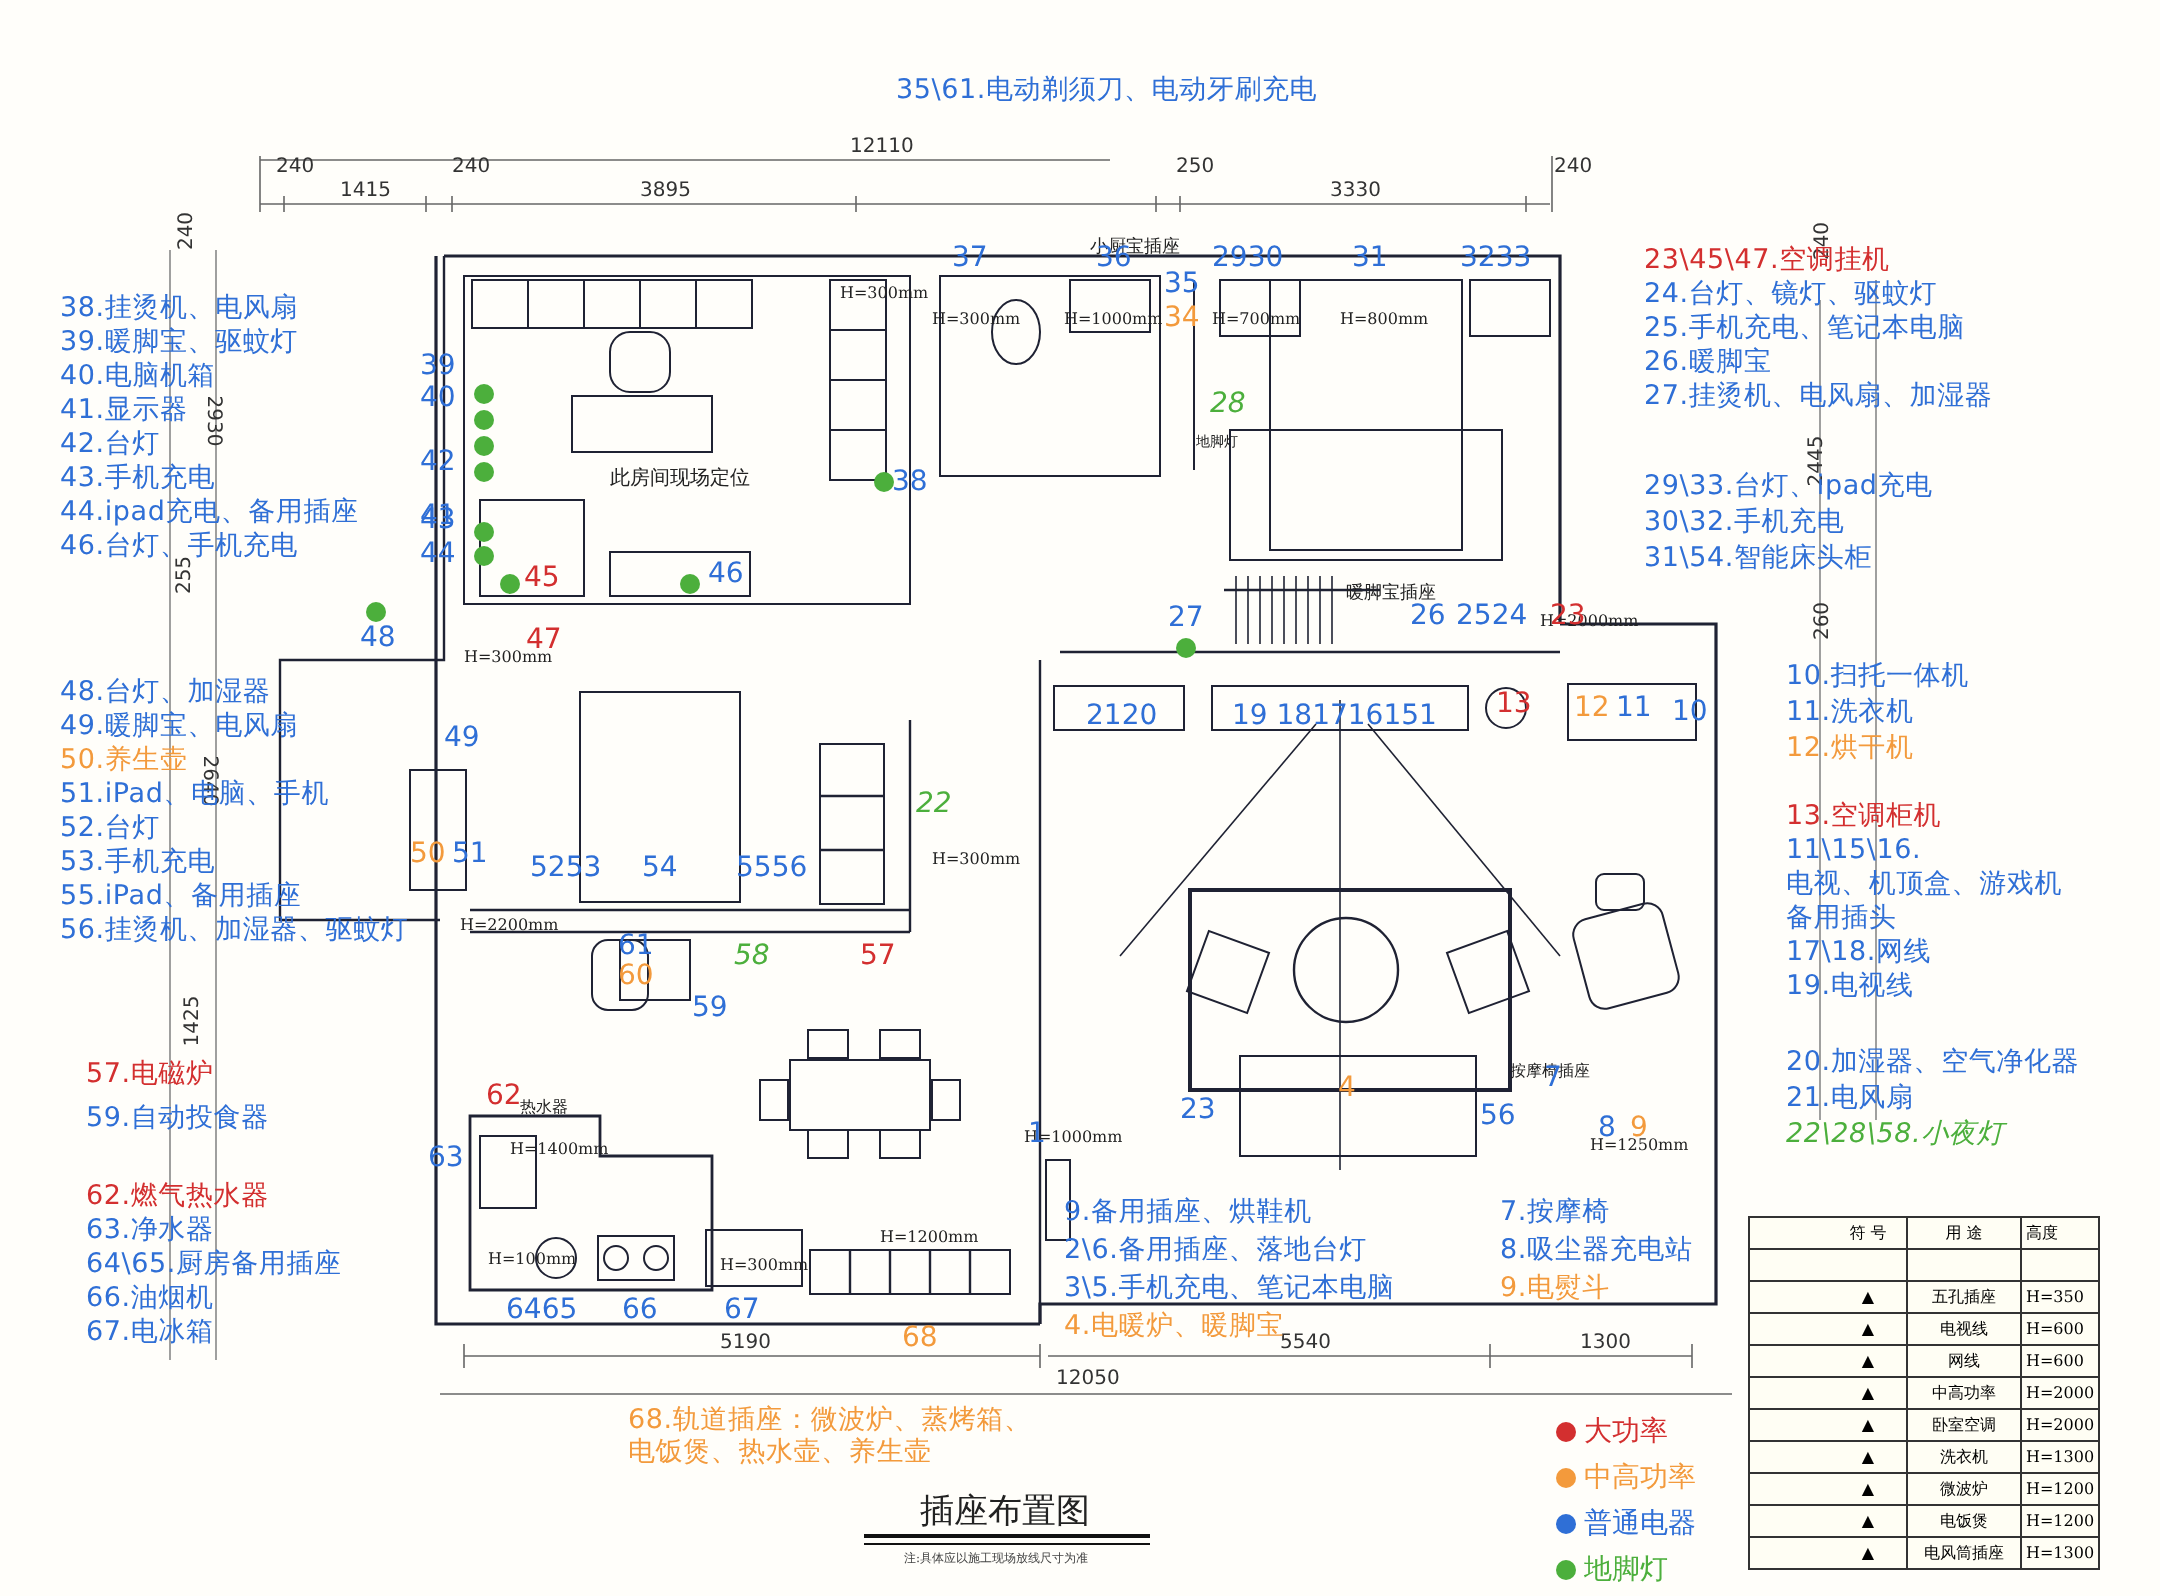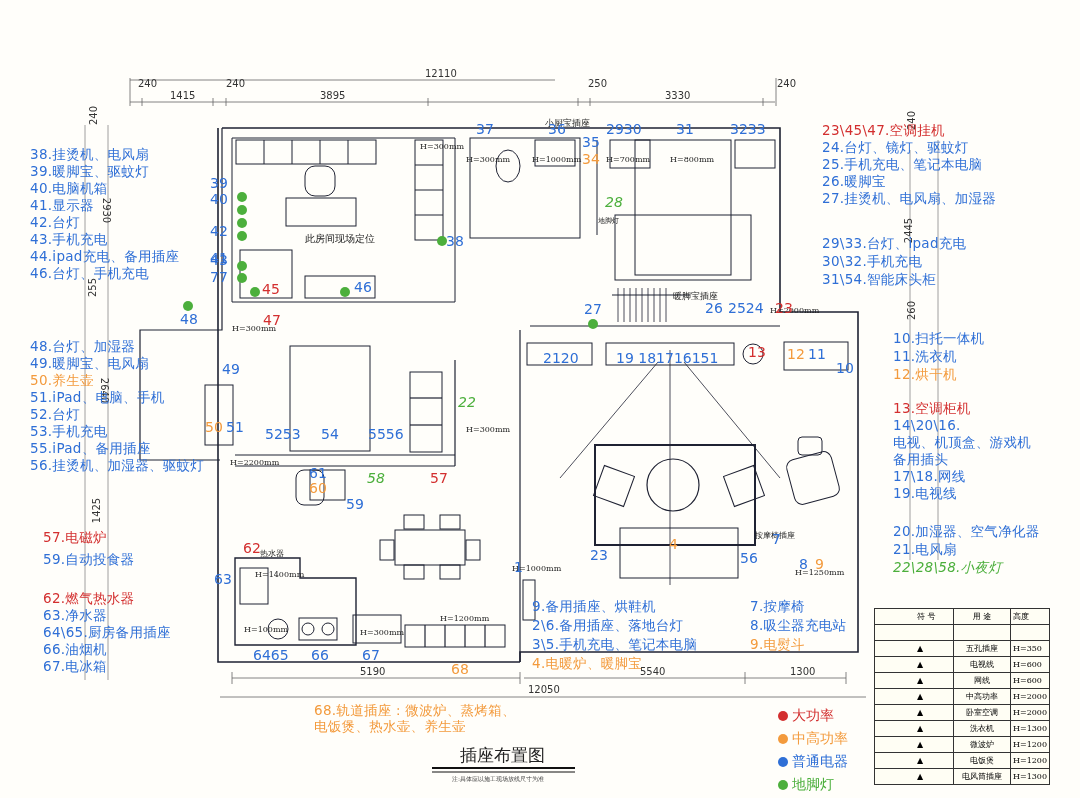--- a/index.html
+++ b/index.html
@@ -9,21 +9,21 @@
   .c-red{color:#d32f2f;}
   .c-orange{color:#f39a3c;}
   .c-blue{color:#2f6fd6;}
   .c-green{color:#4caf3c;font-style:italic;}
   .num{position:absolute;font-size:14px;font-weight:normal;white-space:nowrap;line-height:15px;}
   .dim{position:absolute;font-family:"DejaVu Sans",sans-serif;font-size:10px;color:#333;white-space:nowrap;}
   .small{position:absolute;font-family:"DejaVu Serif",serif;font-size:8px;color:#222;white-space:nowrap;}
   svg#plan{position:absolute;left:0;top:0;}
   .symtable{position:absolute;left:874px;top:608px;border-collapse:collapse;font-family:"DejaVu Serif",serif;font-size:8px;background:#fffef4;}
   .symtable td{border:1px solid #333;height:15px;padding:0 2px;white-space:nowrap;}
-  .symtable td.sym{width:34px;padding-left:42px;}
+  .symtable td.sym{width:34px;text-align:center;padding-left:42px;}
   .symtable td.use{width:52px;text-align:center;}
   .symtable td.h{width:30px;}
   .keydot{display:inline-block;width:10px;height:10px;border-radius:50%;margin-right:4px;vertical-align:-1px;}
   .keyrow{position:absolute;font-size:14px;white-space:nowrap;}
   .gdot{position:absolute;width:10px;height:10px;border-radius:50%;background:#4caf3c;}
 </style>
 </head>
 <body>
 
 <svg id="plan" width="1080" height="798">
@@ -210,21 +210,21 @@
     <div class="num c-green" style="left: 605px; top: 195px;">28</div>
     <div class="num c-blue" style="left: 584px; top: 302px;">27</div>
     <div class="num c-blue" style="left: 705px; top: 301px;">26</div>
     <div class="num c-blue" style="left: 728px; top: 301px;">2524</div>
     <div class="num c-red" style="left: 775px; top: 301px;">23</div>
     <div class="num c-blue" style="left: 210px; top: 176px;">39</div>
     <div class="num c-blue" style="left: 210px; top: 192px;">40</div>
     <div class="num c-blue" style="left: 210px; top: 208px; margin-top: 43px;">41</div>
     <div class="num c-blue" style="left: 210px; top: 224px;">42</div>
     <div class="num c-blue" style="left: 210px; top: 253px;">43</div>
-    <div class="num c-blue" style="left: 210px; top: 270px;">77</div>
+    <div class="num c-blue" style="left: 210px; top: 270px;">44</div>
     <div class="num c-red" style="left: 262px; top: 282px;">45</div>
     <div class="num c-blue" style="left: 354px; top: 280px;">46</div>
     <div class="num c-blue" style="left: 446px; top: 234px;">38</div>
     <div class="num c-red" style="left: 263px; top: 313px;">47</div>
     <div class="num c-blue" style="left: 180px; top: 312px;">48</div>
     <div class="num c-blue" style="left: 222px; top: 362px;">49</div>
     <div class="num c-orange" style="left: 205px; top: 420px;">50</div>
     <div class="num c-blue" style="left: 226px; top: 420px;">51</div>
     <div class="num c-blue" style="left: 265px; top: 427px;">5253</div>
     <div class="num c-blue" style="left: 321px; top: 427px;">54</div>
@@ -233,21 +233,21 @@
     <div class="num c-blue" style="left: 309px; top: 466px;">61</div>
     <div class="num c-orange" style="left: 309px; top: 481px;">60</div>
     <div class="num c-green" style="left: 367px; top: 471px;">58</div>
     <div class="num c-red" style="left: 430px; top: 471px;">57</div>
     <div class="num c-blue" style="left: 346px; top: 497px;">59</div>
     <div class="num c-blue" style="left: 543px; top: 351px;">2120</div>
     <div class="num c-blue" style="left: 616px; top: 351px;">19 181716151</div>
     <div class="num c-red" style="left: 748px; top: 345px;">13</div>
     <div class="num c-orange" style="left: 787px; top: 347px;">12</div>
     <div class="num c-blue" style="left: 808px; top: 347px;">11</div>
-    <div class="num c-blue" style="left: 836px; top: 361px;">10</div>
+    <div class="num c-blue" style="left: 836px; top: 349px;">10</div>
     <div class="num c-blue" style="left: 514px; top: 560px;">1</div>
     <div class="num c-blue" style="left: 590px; top: 548px;">23</div>
     <div class="num c-orange" style="left: 669px; top: 537px;">4</div>
     <div class="num c-blue" style="left: 740px; top: 551px;">56</div>
     <div class="num c-blue" style="left: 772px; top: 532px;">7</div>
     <div class="num c-blue" style="left: 799px; top: 557px;">8</div>
     <div class="num c-orange" style="left: 815px; top: 557px;">9</div>
     <div class="num c-red" style="left: 243px; top: 541px;">62</div>
     <div class="num c-blue" style="left: 214px; top: 572px;">63</div>
     <div class="num c-blue" style="left: 253px; top: 648px;">6465</div>
@@ -262,20 +262,21 @@
 <div class="gdot" style="left:237px;top:231px"></div>
 <div class="gdot" style="left:237px;top:261px"></div>
 <div class="gdot" style="left:237px;top:273px"></div>
 <div class="gdot" style="left:250px;top:287px"></div>
 <div class="gdot" style="left:340px;top:287px"></div>
 <div class="gdot" style="left:437px;top:236px"></div>
 <div class="gdot" style="left:183px;top:301px"></div>
 <div class="gdot" style="left:588px;top:319px"></div>
 
 <div class="leg" style="left:448px;top:37px">
+    <div class="c-blue">35\61.电动剃须刀、电动牙刷充电</div>
   </div>
 <div class="leg" style="left:30px;top:146px">
     <div class="c-blue">38.挂烫机、电风扇</div>
     <div class="c-blue">39.暖脚宝、驱蚊灯</div>
     <div class="c-blue">40.电脑机箱</div>
     <div class="c-blue">41.显示器</div>
     <div class="c-blue">42.台灯</div>
     <div class="c-blue">43.手机充电</div>
     <div class="c-blue">44.ipad充电、备用插座</div>
     <div class="c-blue">46.台灯、手机充电</div>
@@ -313,21 +314,21 @@
     <div class="c-blue">30\32.手机充电</div>
     <div class="c-blue">31\54.智能床头柜</div>
   </div>
 <div class="leg" style="left:893px;top:329px;line-height:18px">
     <div class="c-blue">10.扫托一体机</div>
     <div class="c-blue">11.洗衣机</div>
     <div class="c-orange">12.烘干机</div>
   </div>
 <div class="leg" style="left:893px;top:400px;line-height:17px">
     <div class="c-red">13.空调柜机</div>
-    <div class="c-blue">14\20\16.</div>
+    <div class="c-blue">11\15\16.</div>
     <div class="c-blue">电视、机顶盒、游戏机</div>
     <div class="c-blue">备用插头</div>
     <div class="c-blue">17\18.网线</div>
     <div class="c-blue">19.电视线</div>
   </div>
 <div class="leg" style="left:893px;top:522px;line-height:18px">
     <div class="c-blue">20.加湿器、空气净化器</div>
     <div class="c-blue">21.电风扇</div>
     <div class="c-green">22\28\58.小夜灯</div>
   </div>

